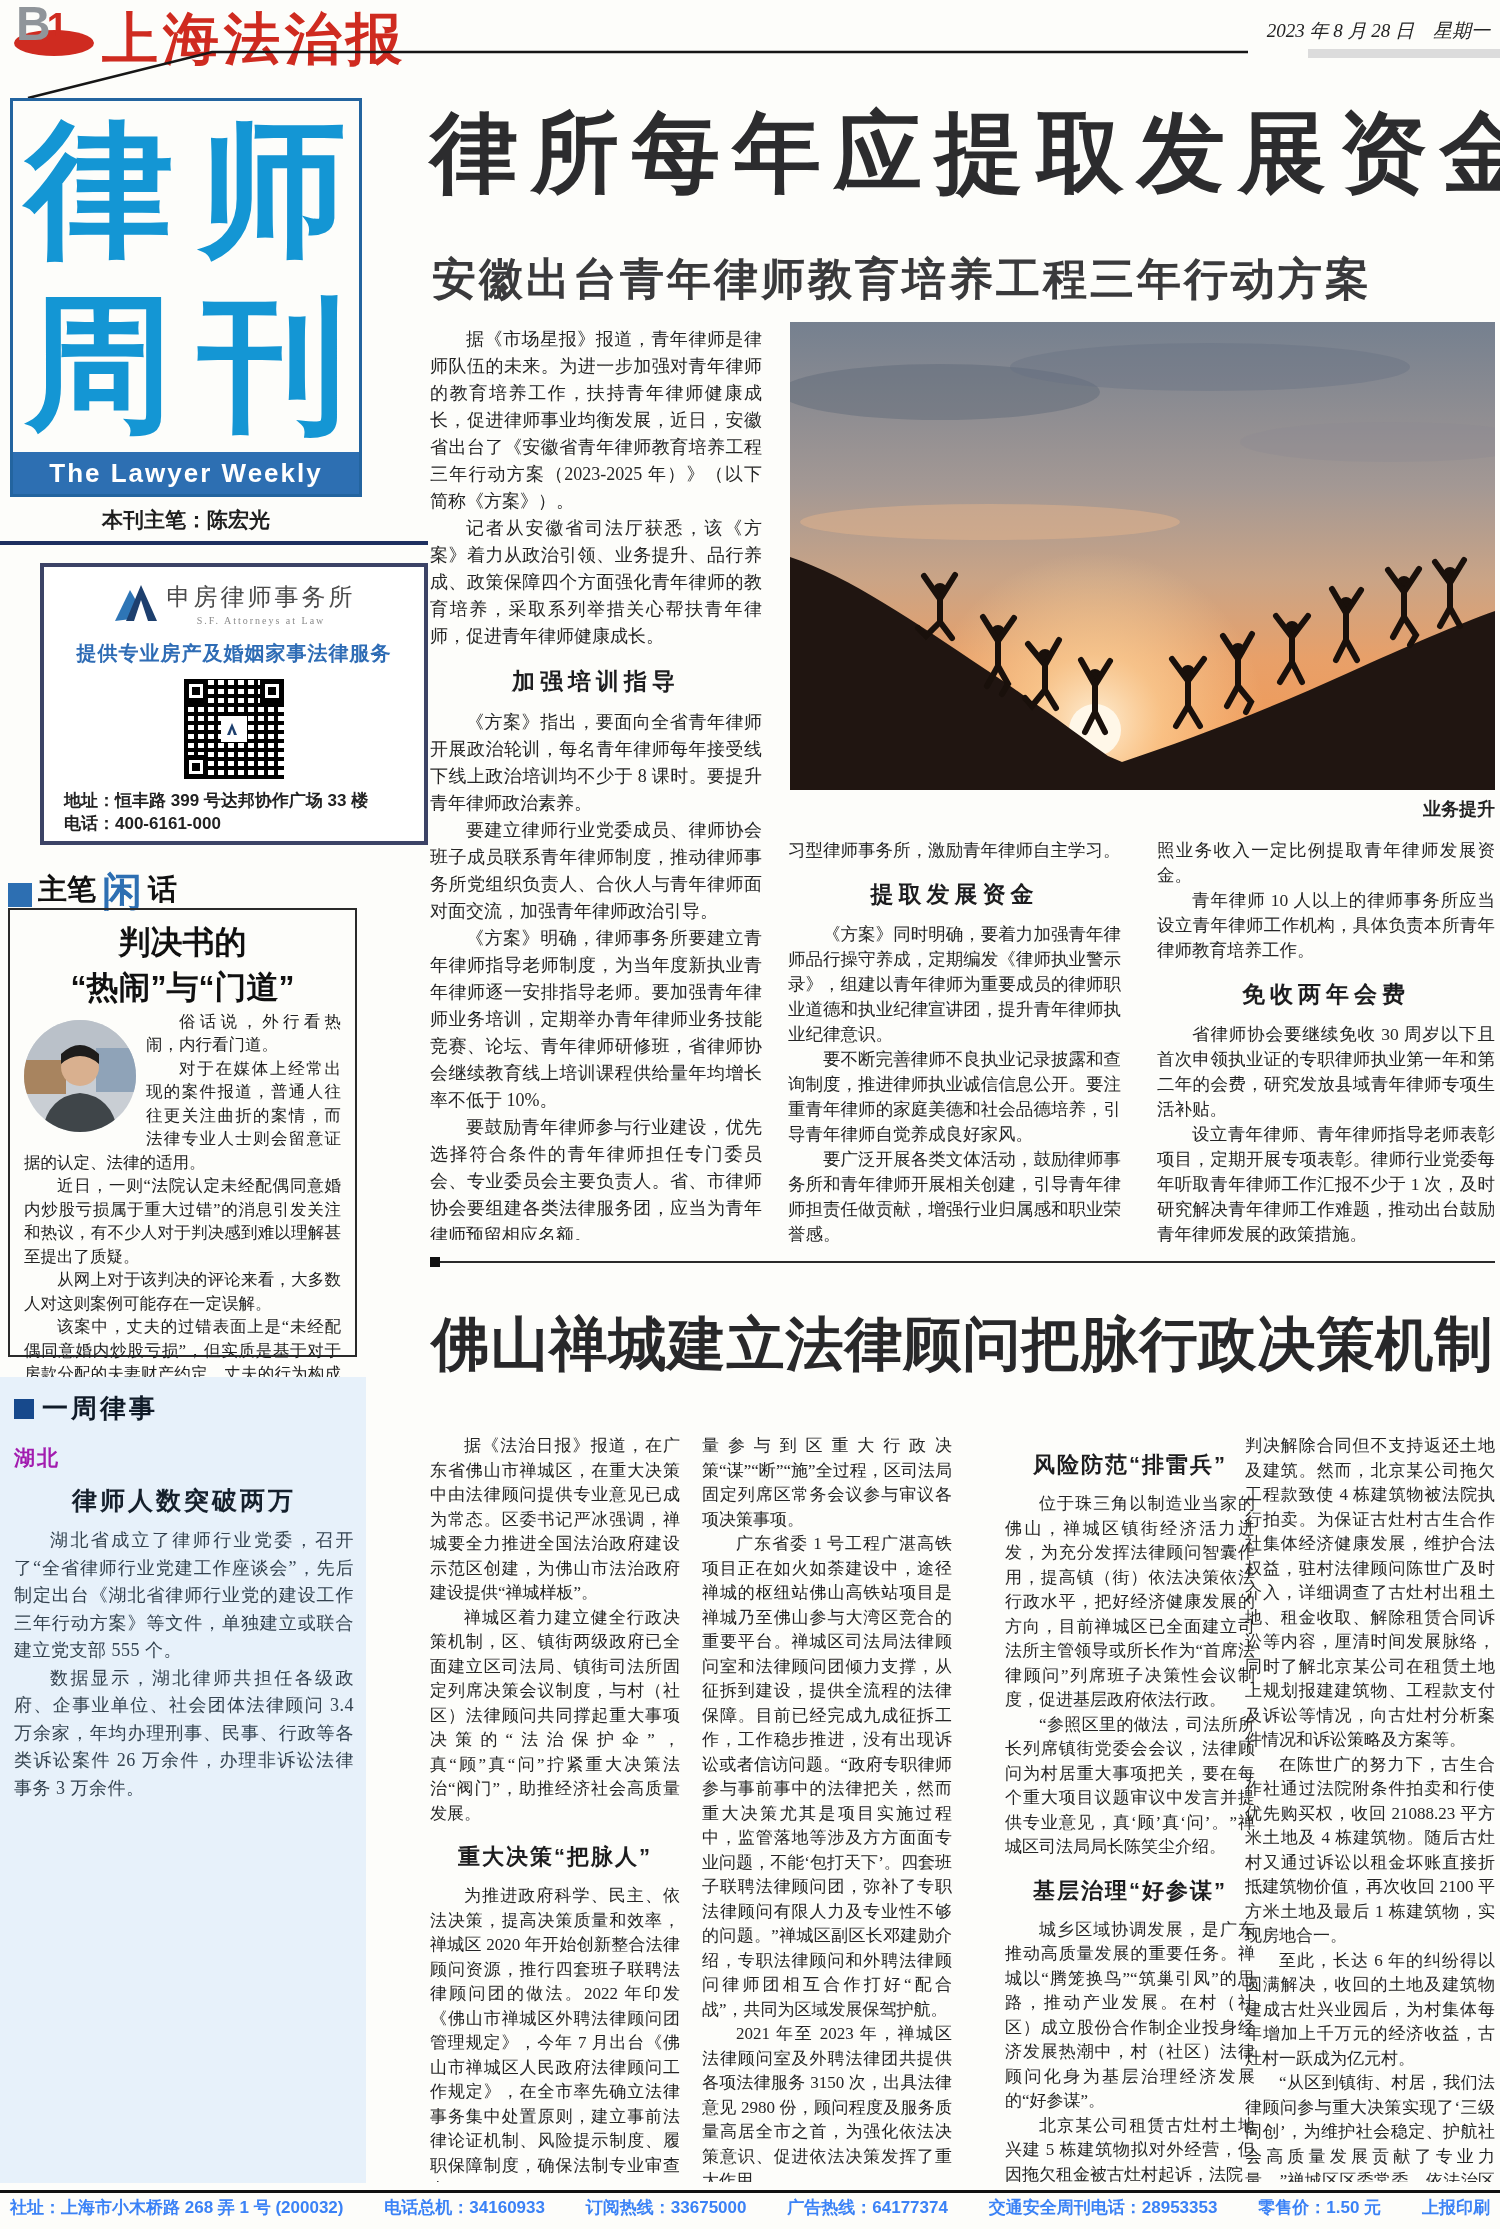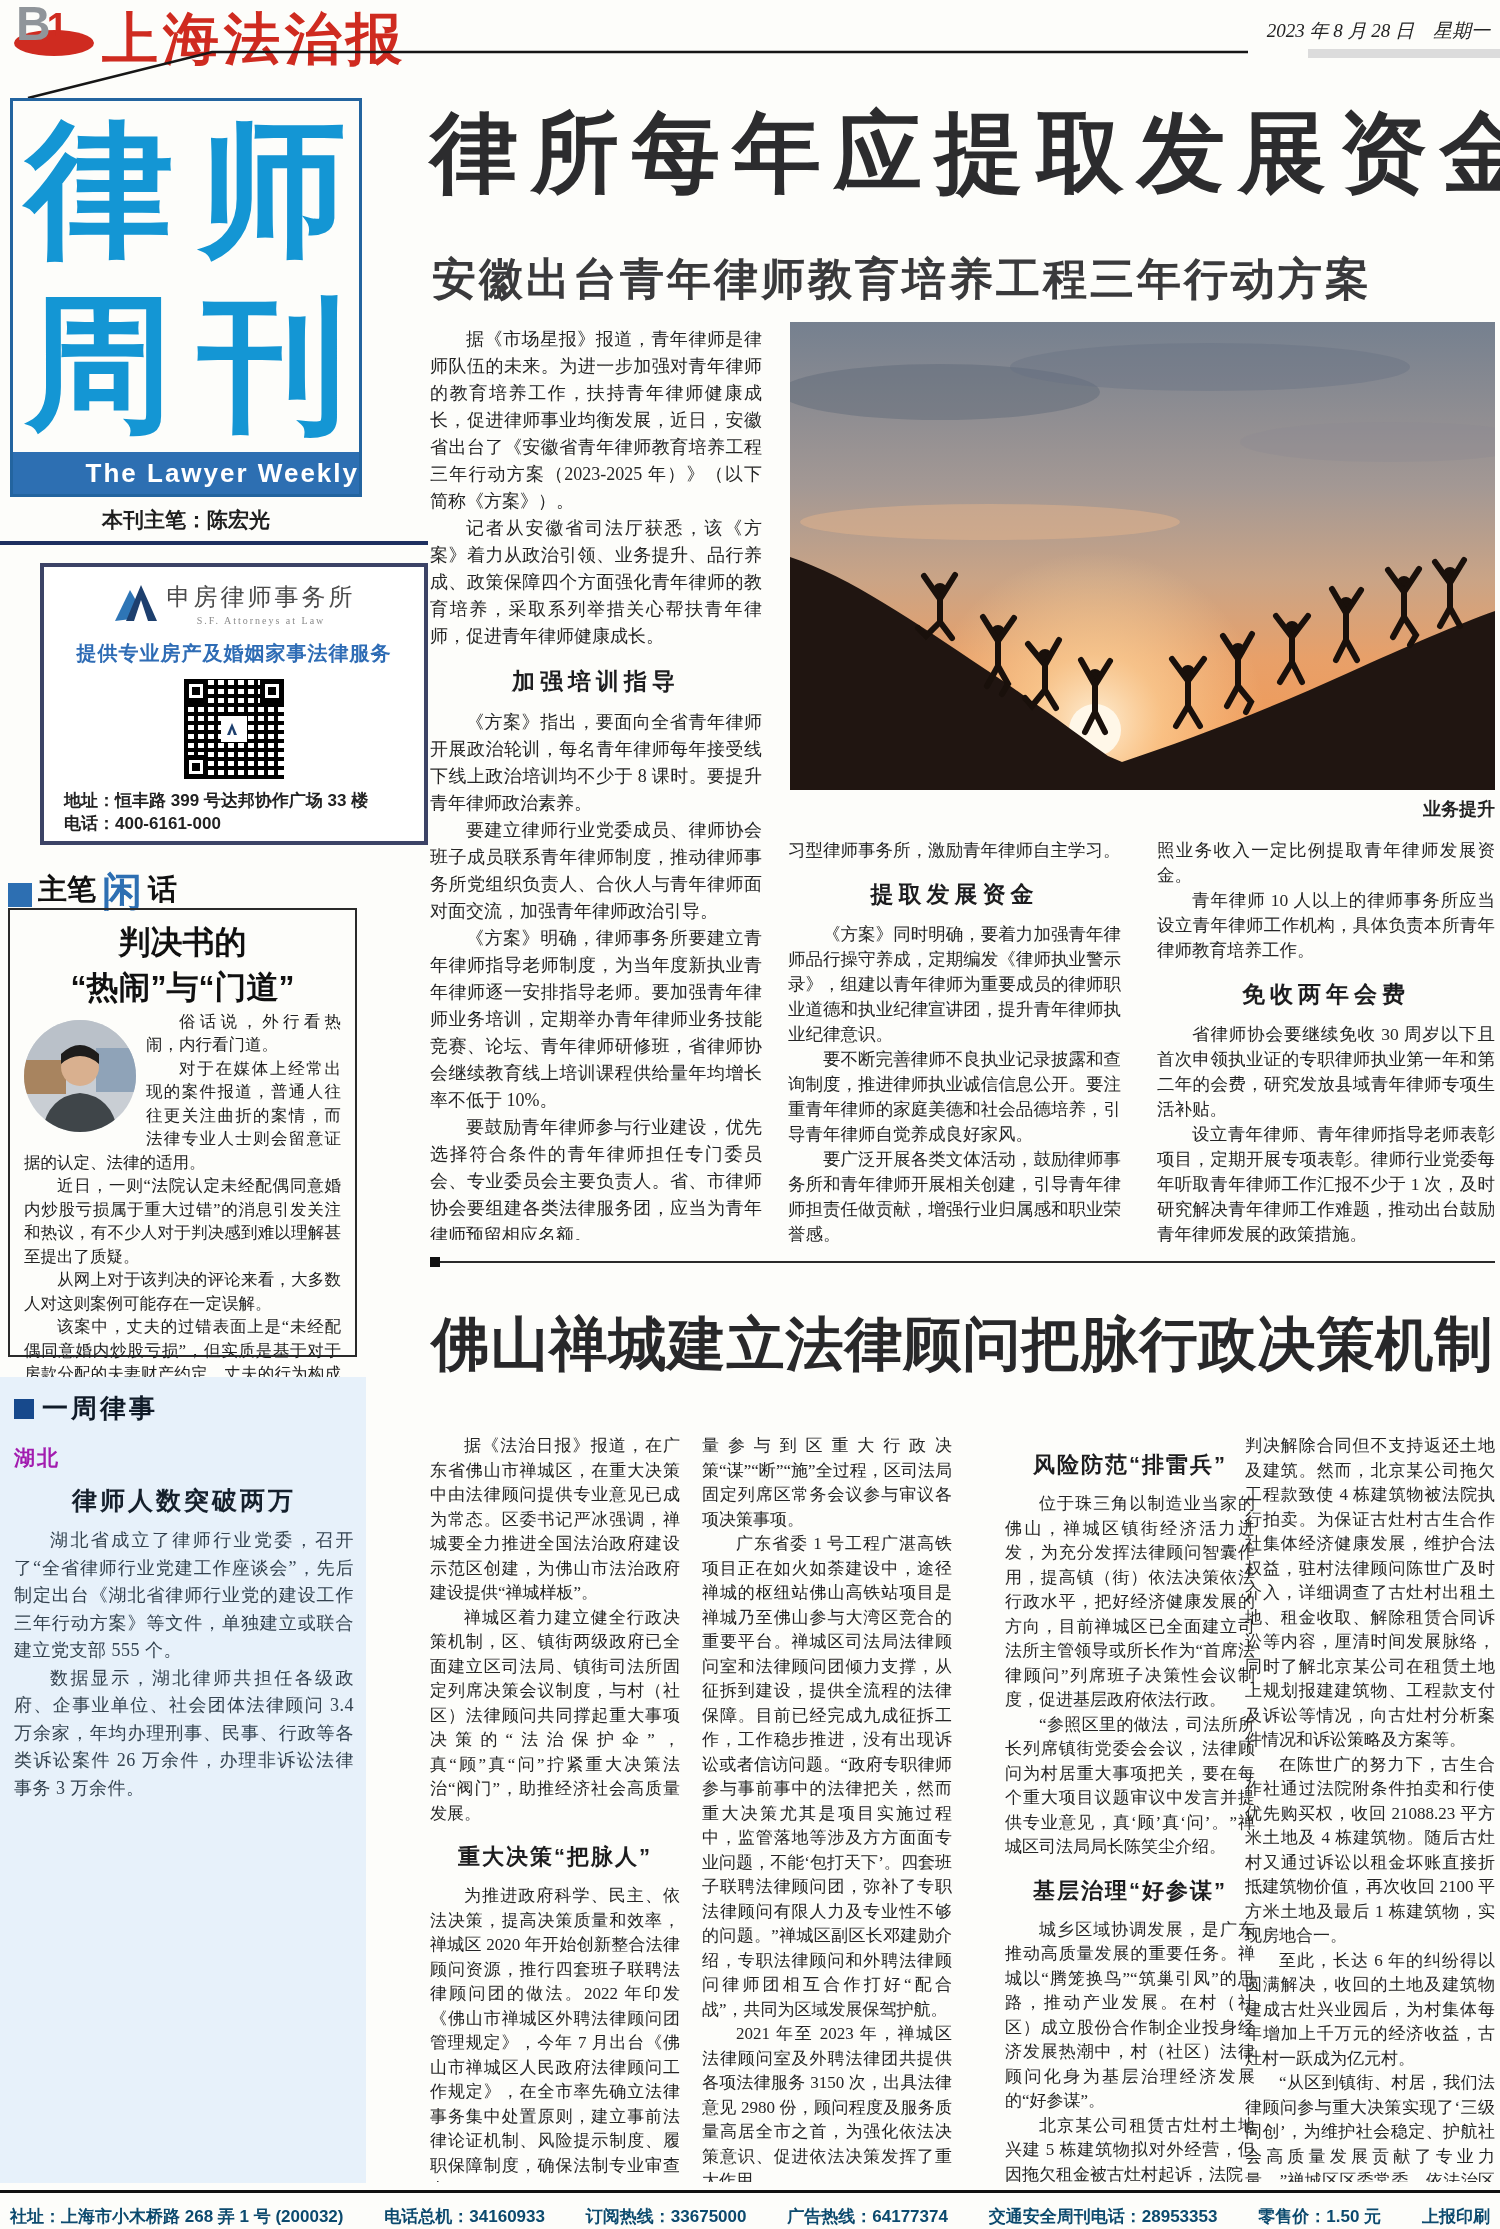--- a/index.html
+++ b/index.html
@@ -15,21 +15,21 @@
   .head-date{left:1150px;top:18px;width:340px;text-align:right;font-size:19px;color:#222;font-style:italic;}
   .head-gray{left:1308px;top:49px;width:192px;height:9px;background:#dcdcdc;}
   
   .weekly-box{left:10px;top:98px;width:352px;height:399px;border:3px solid #23649f;box-sizing:border-box;}
   .weekly-chars{position:absolute;left:0;top:0;right:0;bottom:42px;display:grid;
                 grid-template:1fr 1fr / 1fr 1fr;place-items:center;}
   .weekly-chars span{font-family:"Liberation Sans",sans-serif;font-weight:bold;
                 font-size:148px;line-height:1;color:#1496d4;}
   .weekly-bar{position:absolute;left:0;right:0;bottom:0;height:42px;background:#2d6fb2;color:#fff;
               font-family:"Liberation Sans",sans-serif;font-weight:bold;font-size:26px;
-              letter-spacing:2px;text-align:right;line-height:42px;}
+              letter-spacing:2px;text-align:center;line-height:42px;}
   .editor-line{left:10px;top:506px;width:352px;text-align:center;font-weight:bold;font-size:21px;}
   .navy-rule{left:0;top:541px;width:428px;height:4px;background:#1d2f5f;}
   
   .ad-box{left:40px;top:563px;width:388px;height:282px;border:4px solid #3c4366;box-sizing:border-box;
           background:#fff;text-align:center;}
   .ad-logo-row{display:flex;align-items:center;justify-content:center;margin-top:14px;gap:8px;}
   .ad-name{font-size:24px;color:#4c4c4c;letter-spacing:3px;}
   .ad-en{font-size:10px;color:#8a8a8a;letter-spacing:2px;margin-top:2px;}
   .ad-slogan{margin-top:14px;color:#2e6cb5;font-family:"Liberation Sans",sans-serif;
              font-weight:bold;font-size:20px;letter-spacing:1px;}
@@ -95,22 +95,22 @@
   .a2-headline{left:430px;top:1306px;width:1065px;text-align:center;
                font-family:"Liberation Sans",sans-serif;font-weight:bold;font-size:58px;
                letter-spacing:1px;color:#28282a;white-space:nowrap;}
   .a2col{top:1434px;width:250px;height:748px;}
   .a2col .blk-p,.a2col .blk-cont{font-size:17px;line-height:24.5px;}
   .a2col .blk-h{font-size:22px;letter-spacing:2px;}
   .a2c1{left:430px;} .a2c2{left:702px;} .a2c3{left:973px;margin-left:32px;} .a2c4{left:1245px;}
   
   .footer-line{left:0;top:2190px;width:1500px;height:3px;background:#111;}
   .footer-row{left:0;top:2196px;width:1500px;height:32px;box-sizing:border-box;padding:0 10px;
-              display:flex;justify-content:space-between;align-items:flex-end;
-              font-family:"Liberation Sans",sans-serif;font-weight:bold;font-size:17px;color:#0c4a6e;}
+              display:flex;justify-content:space-between;align-items:flex-start;
+              font-family:"Liberation Sans",sans-serif;font-weight:bold;font-size:17px;color:#3b82f6;}
   .blk-inline{white-space:nowrap;}
 </style>
 </head>
 <body>
 
 <div class="page">
 
   <div class="abs b1-ellipse"></div>
   <div class="abs b1-text">
     <span class="bB">B</span><span class="b1">1</span>

